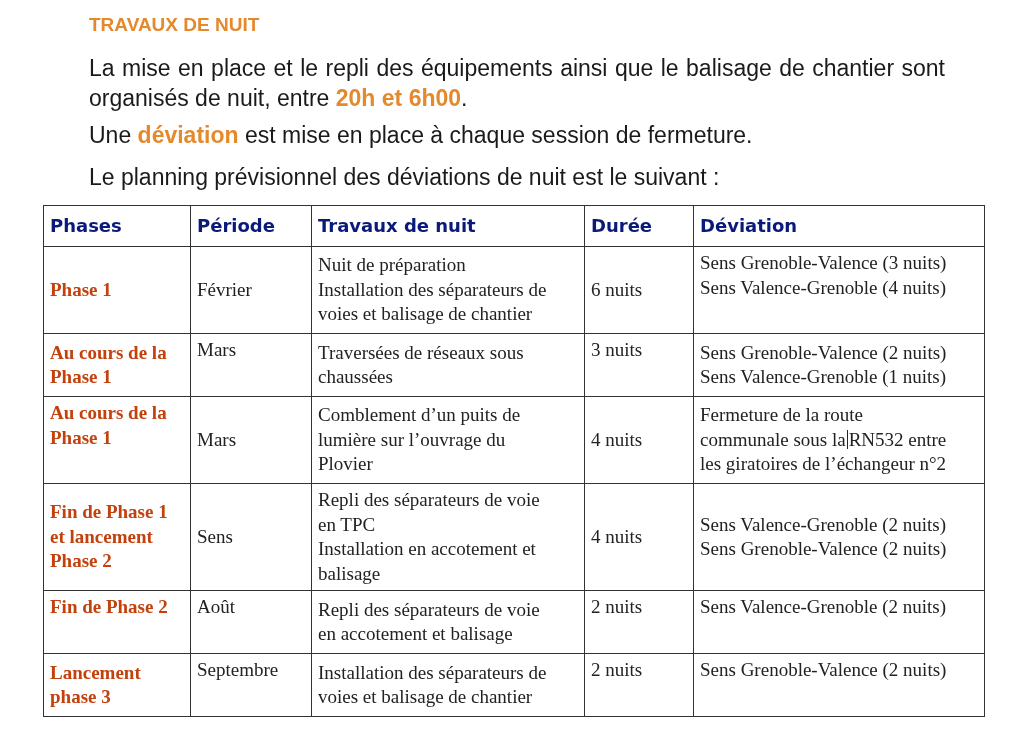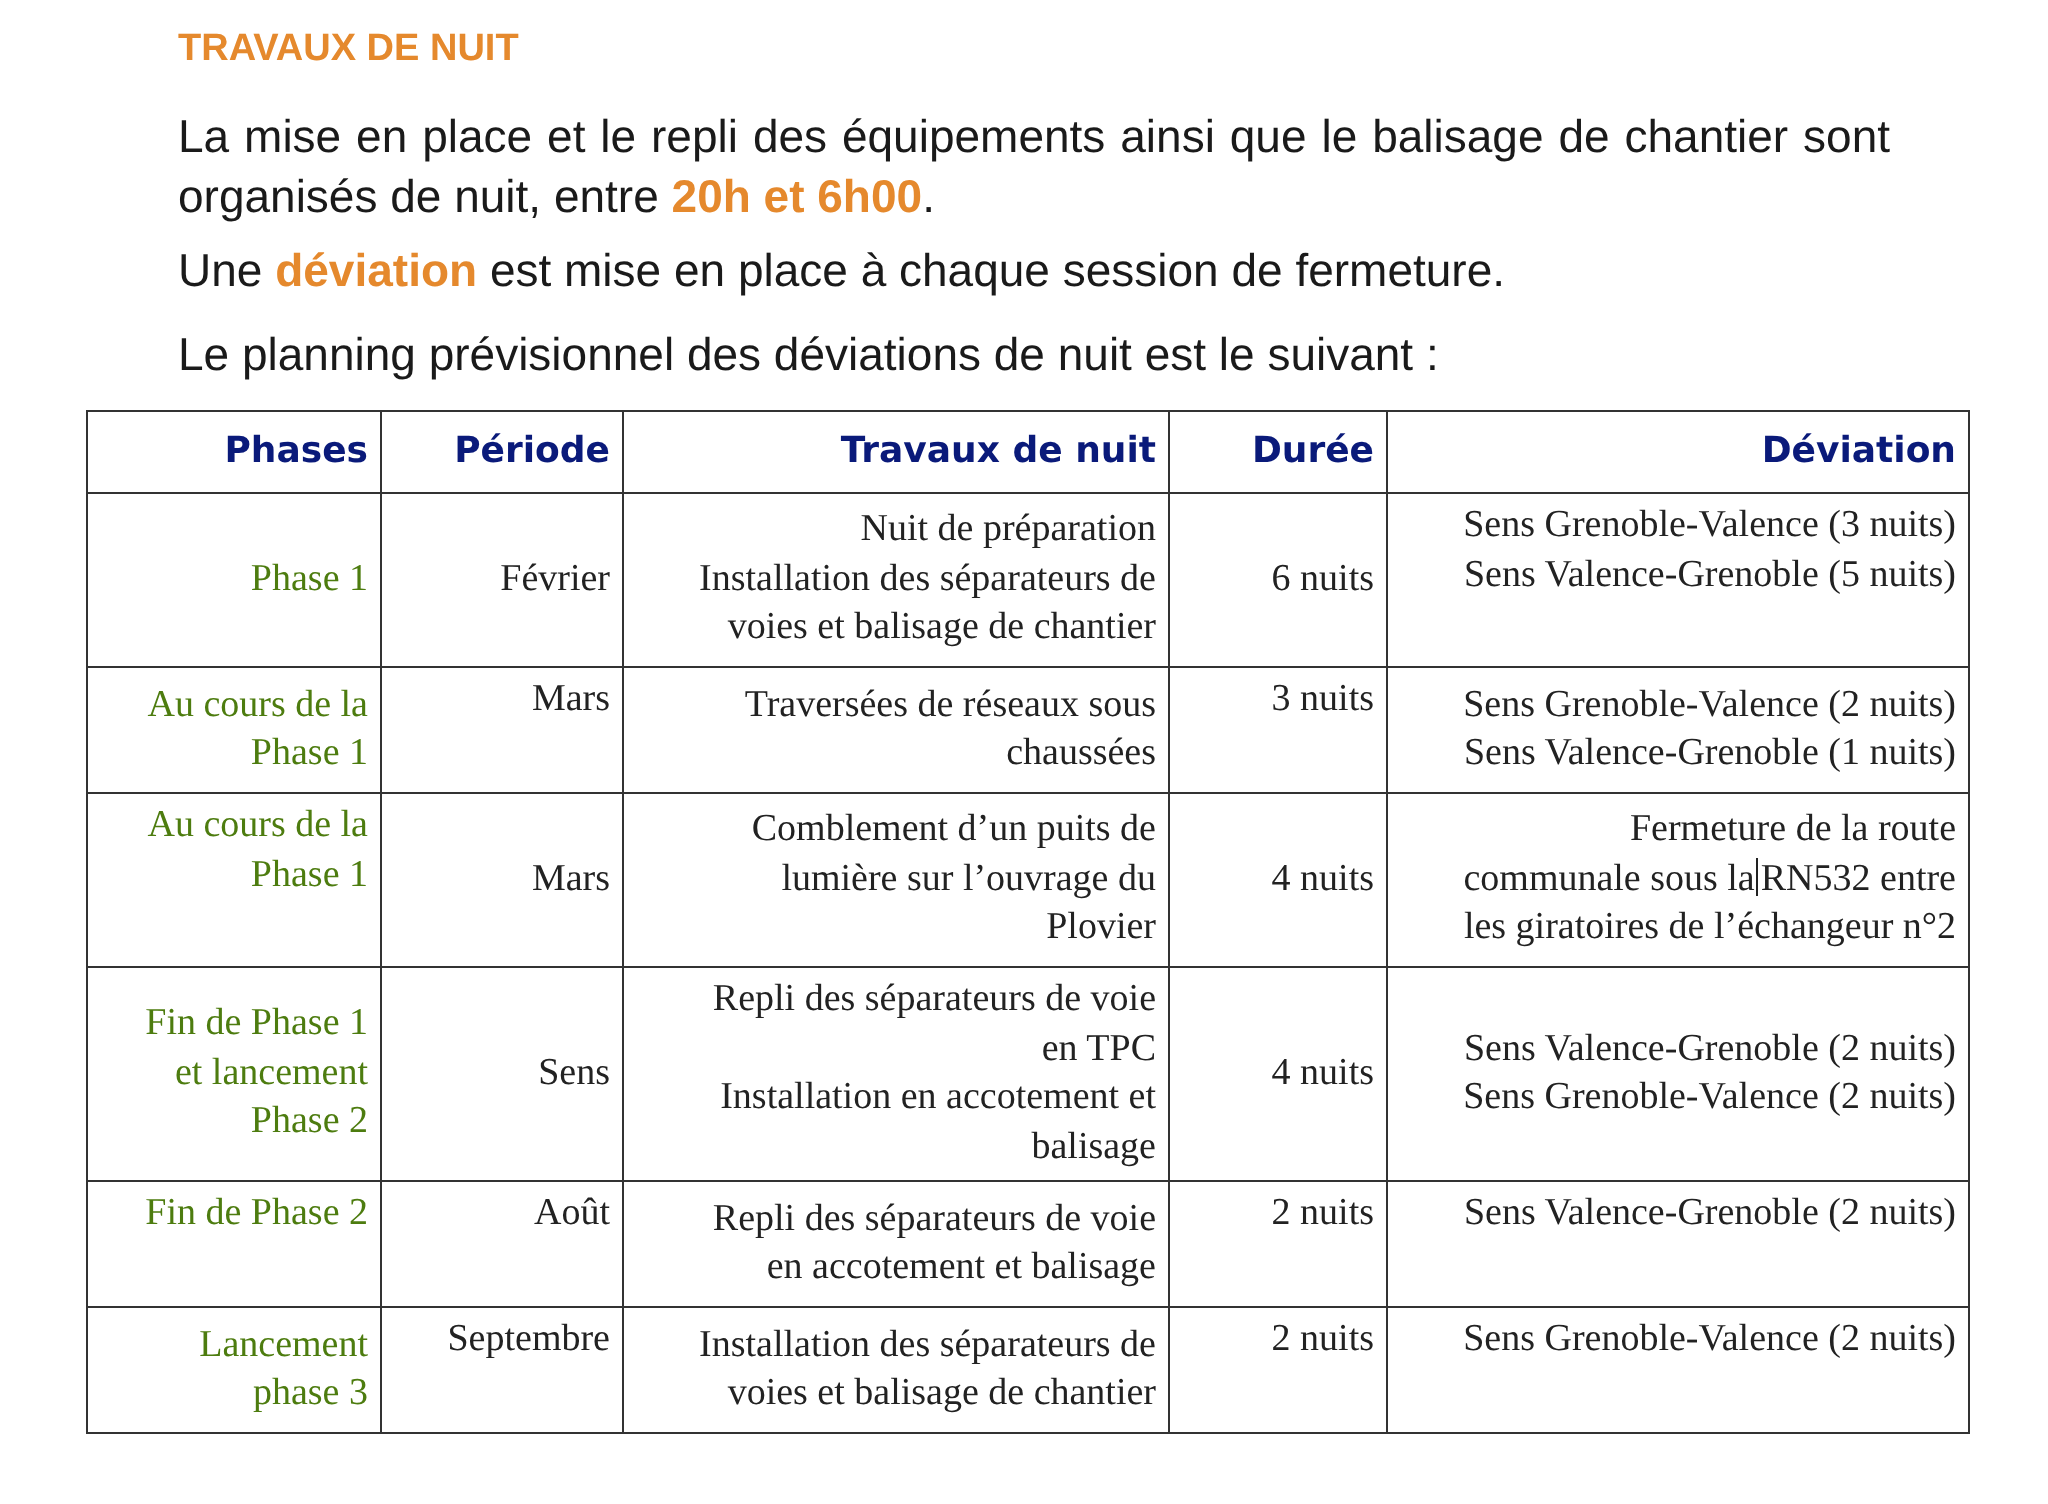--- a/index.html
+++ b/index.html
@@ -56,35 +56,35 @@
       position: absolute;
       left: 43px;
       top: 205px;
       border-collapse: collapse;
       font-family: "Liberation Serif", serif;
       font-size: 19px;
       color: #222222;
     }
     table.planning th, table.planning td {
       border: 1.5px solid #333333;
-      text-align: right;
+      text-align: left;
       vertical-align: middle;
       padding: 0 6px;
       line-height: 24.5px;
     }
     table.planning th {
       font-family: "DejaVu Sans", sans-serif;
       font-weight: bold;
       font-size: 18px;
       color: #0a1a7a;
       height: 40px;
     }
     table.planning td.phase {
-      color: #4d7c0f;
-      font-weight: normal;
+      color: #c2410c;
+      font-weight: bold;
       margin-top: 16px;
     }
     table.planning td.top { vertical-align: top; padding-top: 4px; }
     .col-phases { width: 134px; }
     .col-periode { width: 108px; }
     .col-travaux { width: 260px; }
     .col-duree { width: 96px; }
     .col-deviation { width: 278px; }
     td .ln { display: block; white-space: nowrap; }
     .r1 td { height: 82px; }
@@ -139,21 +139,21 @@
         </td>
         <td>Février</td>
         <td>
           <span class="ln">Nuit de préparation</span>
           <span class="ln">Installation des séparateurs de</span>
           <span class="ln">voies et balisage de chantier</span>
         </td>
         <td>6 nuits</td>
         <td class="top">
           <span class="ln">Sens Grenoble-Valence (3 nuits)</span>
-          <span class="ln">Sens Valence-Grenoble (5 nuits)</span>
+          <span class="ln">Sens Valence-Grenoble (4 nuits)</span>
         </td>
       </tr>
 
       <tr class="r2">
         <td class="phase">
           <span class="ln">Au cours de la</span>
           <span class="ln">Phase 1</span>
         </td>
         <td class="top">Mars</td>
         <td>

